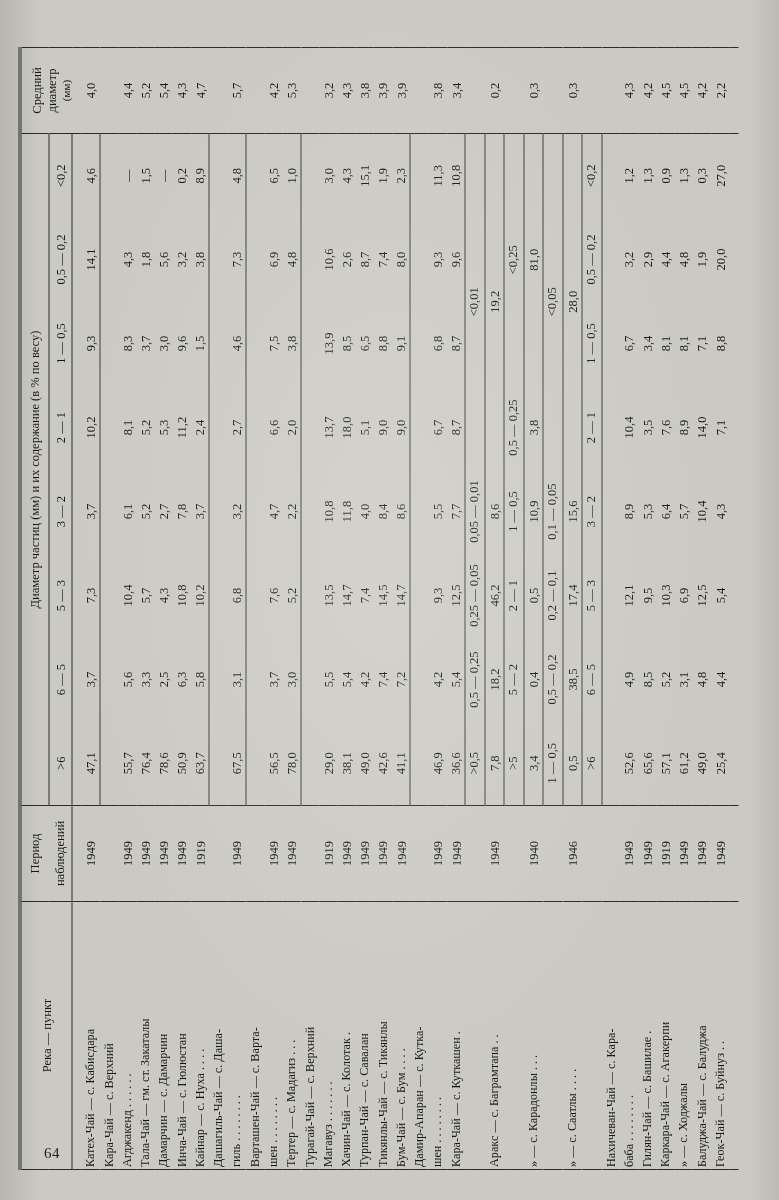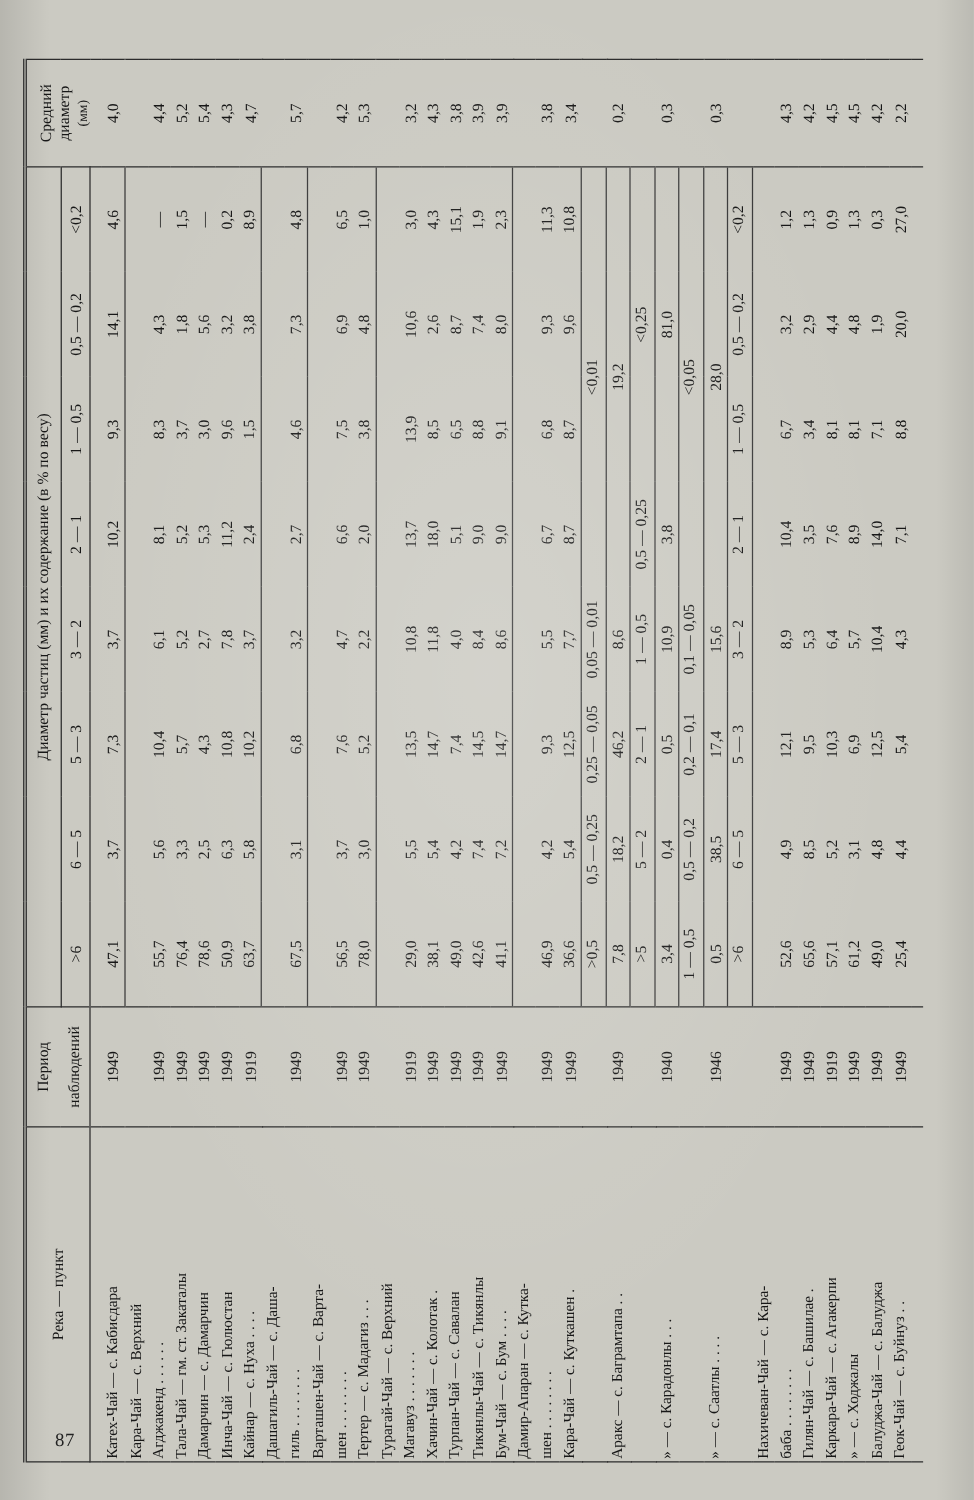--- a/index.html
+++ b/index.html
@@ -118,21 +118,21 @@
   .spacer td { height: 9px; padding:0; line-height:0; font-size:0; }
   .rot-unit {
     font-size: 11px;
   }
 </style>
 </head>
 <body>
 
 <div id="page">
 
-  <div id="page-number">87</div>
+  <div id="page-number">64</div>
 
   <div id="rot">
     <div id="frame">
       <table class="sheet" id="tbl">
           <colgroup>
             <col style="width:268px">
             <col style="width:96px">
             <col style="width:84px">
             <col style="width:84px">
             <col style="width:84px">

